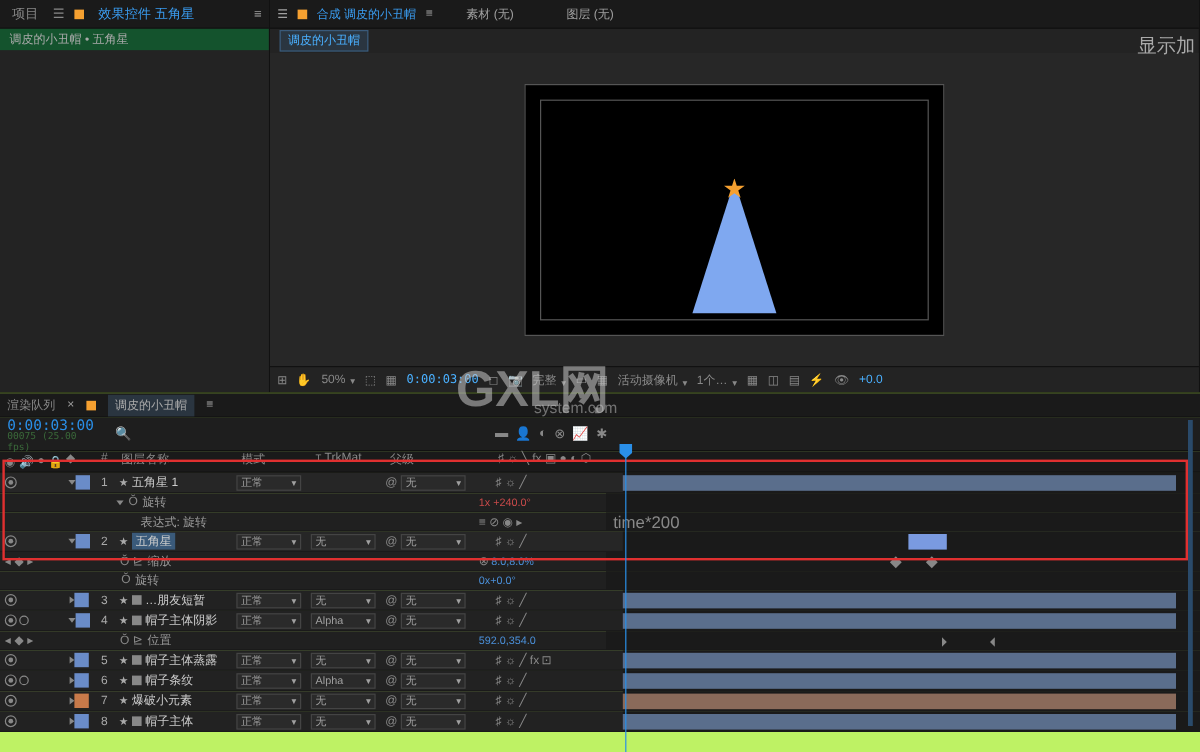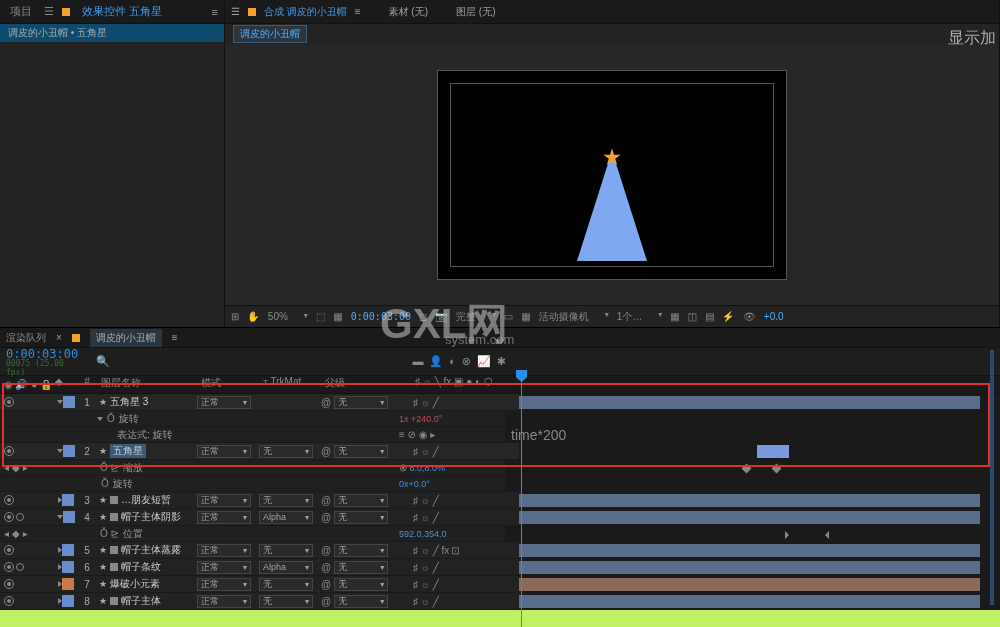--- a/index.html
+++ b/index.html
@@ -2,33 +2,33 @@
 <html><head>
 <meta charset="utf-8">
 <style>
 *{margin:0;padding:0;box-sizing:border-box;font-family:"Microsoft YaHei",sans-serif}
 body{background:#1e1e1e;color:#a0a0a0;font-size:11px;width:1000px;height:627px;overflow:hidden;position:relative}
 .top-section{height:327px;display:flex;background:#232323}
 .left-panel{width:225px;border-right:1px solid #111;display:flex;flex-direction:column}
 .panel-tabs{height:24px;background:#1a1a1a;display:flex;align-items:center;padding:0 6px;gap:8px;border-bottom:1px solid #111}
 .panel-tabs .tab{color:#888;padding:0 4px}
 .panel-tabs .tab.active{color:#3a9cf0}
-.left-sub{height:18px;background:#0c4a6e;padding:2px 8px;font-size:10px;color:#aaa}
+.left-sub{height:18px;background:#14532d;padding:2px 8px;font-size:10px;color:#aaa}
 .left-body{flex:1;background:#232323}
 .ctr-panel{flex:1;display:flex;flex-direction:column;border-right:1px solid #111}
 .ctr-tabs{height:24px;background:#1a1a1a;display:flex;align-items:center;padding:0 6px;gap:8px;border-bottom:1px solid #111;font-size:10px}
 .ctr-sub{height:20px;display:flex;align-items:center;padding:0 8px}
 .ctr-sub .chip{background:#2a3540;color:#4ab0ff;padding:1px 6px;border:1px solid #3a5a7a;font-size:10px}
 .viewer{flex:1;background:#272727;display:flex;align-items:center;justify-content:center;position:relative}
 .outer-frame{width:350px;height:210px;background:#000;border:1px solid #555;position:relative}
 .inner-frame{position:absolute;inset:12px;border:1px solid #555}
 .triangle-shape{position:absolute;bottom:18px;left:50%;transform:translateX(-50%);width:0;height:0;border-left:35px solid transparent;border-right:35px solid transparent;border-bottom:110px solid #7fa8f0}
 .star-sh{position:absolute;top:78px;left:50%;transform:translateX(-50%);width:18px;height:18px;background:#f5a030;clip-path:polygon(50% 0%,61% 35%,98% 35%,68% 57%,79% 91%,50% 70%,21% 91%,32% 57%,2% 35%,39% 35%)}
 .viewer-bar{height:22px;background:#232323;border-top:1px solid #111;display:flex;align-items:center;padding:0 6px;gap:8px;font-size:10px;color:#888}
-.vb-item{display:flex;align-items:flex-start;gap:16px}
+.vb-item{display:flex;align-items:flex-end;gap:4px}
 .chev{font-size:8px}
 .vb-blue{color:#4ab0ff}
 .show-add{position:absolute;top:28px;right:4px;font-size:16px;color:#aaa}
 .timeline-section{height:320px;background:#bef264;border-top:1px solid #000;position:relative}
 .tl-tabs{height:20px;background:#1a1a1a;display:flex;align-items:center;padding:0 6px;gap:10px;font-size:10px;border-bottom:1px solid #111}
 .tl-tabs .tab{color:#888}
 .tl-tabs .tab.active{background:#2a3540;padding:2px 6px;color:#aaa}
 .tl-tabs .sq{width:8px;height:8px;background:#f5a030}
 .tl-header{height:28px;background:#1e1e1e;display:flex;border-bottom:1px solid #111}
 .tl-h-left{width:520px;display:flex;align-items:center;padding:0 6px;gap:10px}
@@ -108,21 +108,21 @@
     <div class="left-body"></div>
   </div>
 
   <div class="ctr-panel">
     <div class="ctr-tabs">
       <span>☰</span>
       <span style="width:8px;height:8px;background:#f5a030;display:inline-block"></span>
       <span class="tab" style="color:#3a9cf0">合成 调皮的小丑帽</span>
       <span>≡</span>
       <span class="tab" style="margin-left:20px">素材 (无)</span>
-      <span class="tab" style="margin-left:20px">图层 (无)</span>
+      <span class="tab" style="margin-left:36px">图层 (无)</span>
     </div>
     <div class="ctr-sub">
       <span class="chip">调皮的小丑帽</span>
     </div>
     <div class="viewer">
       <div class="outer-frame">
         <div class="inner-frame"></div>
         <div class="triangle-shape"></div>
         <div class="star-sh"></div>
       </div>
@@ -213,21 +213,21 @@
       <div class="vis">
           <span class="eye"></span>
         </div>
       <div class="lbl">
           <span class="tri down"></span>
           <span class="lbl-box"></span>
         </div>
       <div class="num">1</div>
       <div class="nm">
           <span class="star">★</span>
-          <span>五角星 3</span>
+          <span>五角星 1</span>
         </div>
       <div class="md">
           <div class="md-sel">
             <span>正常</span>
             <span class="chev">▾</span>
           </div>
         </div>
       <div class="trk"></div>
       <div class="par">
           <span class="spiral">@</span>

